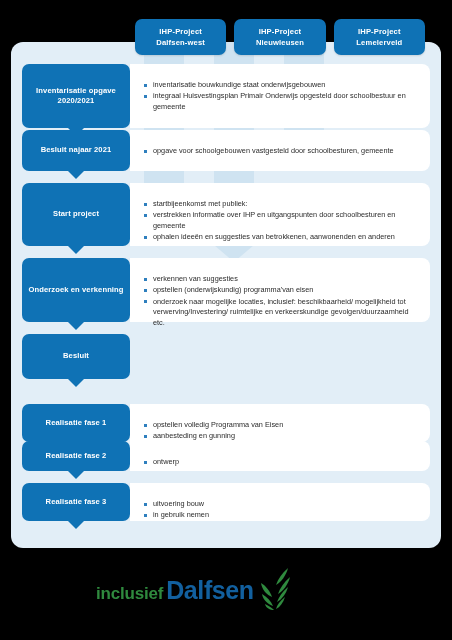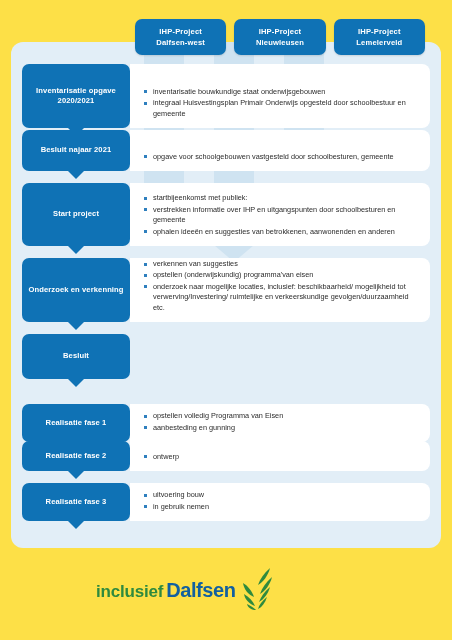--- a/index.html
+++ b/index.html
@@ -9,21 +9,21 @@
     height: 640px;
     background: #ffffff;
     font-family: "Liberation Sans", sans-serif;
     overflow: hidden;
   }
 
   .page {
     position: relative;
     width: 452px;
     height: 640px;
-    background: #fde047;
+    background: #000000;
   }
 
   
   .tabs {
     position: absolute;
     left: 135px;
     top: 19px;
     width: 290px;
     height: 36px;
     display: flex;
@@ -133,21 +133,21 @@
     border-right: 9px solid transparent;
     border-top: 9px solid #0f72b5;
   }
   .row-body {
     flex: 1;
     background: #ffffff;
     border-radius: 0 8px 8px 0;
     padding: 16px 10px 8px 14px;
     display: flex;
     flex-direction: column;
-    justify-content: flex-end;
+    justify-content: flex-start;
   }
   .row-body ul { list-style: none; }
   .row-body li {
     position: relative;
     font-size: 7.3px;
     line-height: 10.4px;
     color: #2b2b2b;
     padding-left: 9px;
     margin-bottom: 1px;
   }
@@ -177,21 +177,21 @@
     align-items: baseline;
   }
   .logo-gemeente {
     color: #2f8a3e;
     font-size: 17px;
     font-weight: bold;
     letter-spacing: -.2px;
   }
   .logo-dalfsen {
     color: #12609f;
-    font-size: 20px;
+    font-size: 25px;
     font-weight: bold;
     letter-spacing: -.4px;
     margin-left: 3px;
   }
   .logo-mark { margin-left: 4px; }
 </style>
 </head>
 <body>
 
 <div class="page">

